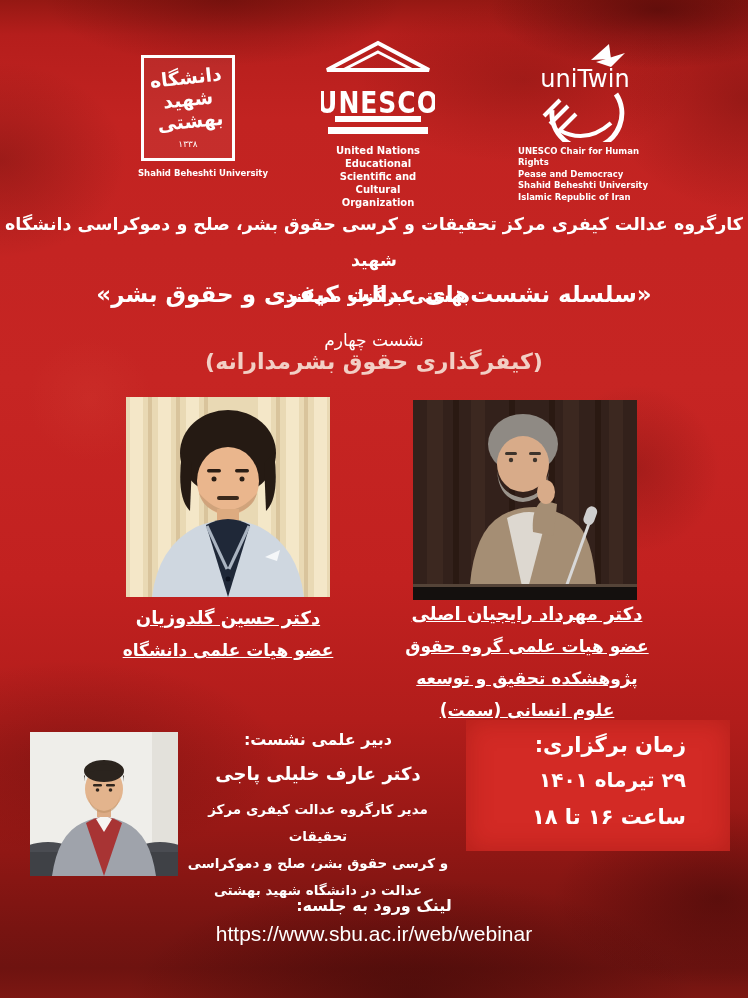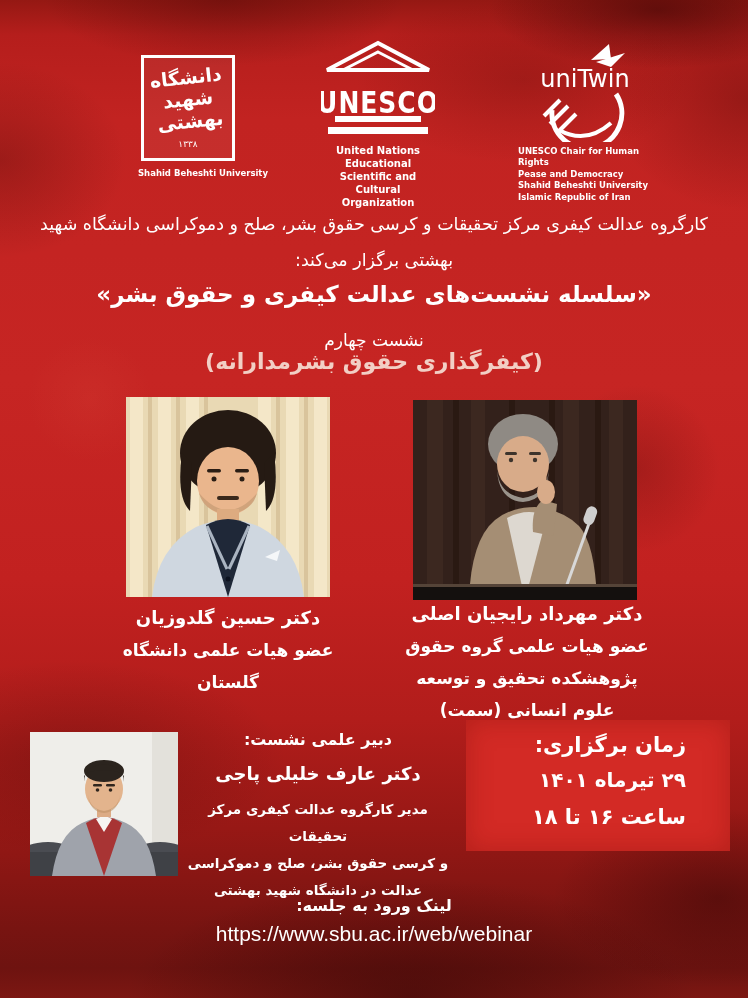--- a/index.html
+++ b/index.html
@@ -44,33 +44,33 @@
   .logo-sbu .logo-caption{font-size:8.5px;margin-top:7px;white-space:nowrap;}
 
   .logo-unesco{left:321px;top:40px;width:114px;text-align:center;}
   .logo-unesco .logo-caption{font-size:10px;line-height:1.3;margin-top:3px;}
 
   .logo-unitwin{left:510px;top:42px;width:150px;}
   .logo-unitwin svg{display:block;margin:0 auto;}
   .logo-unitwin .logo-caption{font-size:8.5px;line-height:1.35;margin-top:4px;text-align:left;padding-left:8px;}
 
   
-  .intro{left:0;top:206px;width:100%;text-align:center;font-size:17.5px;line-height:36px;font-weight:normal;}
+  .intro{left:0;top:206px;width:100%;text-align:center;font-size:17.5px;line-height:36px;font-weight:bold;}
   .series-title{left:0;top:281px;width:100%;text-align:center;font-size:23px;font-weight:bold;}
   .session-label{left:0;top:330px;width:100%;text-align:center;font-size:17px;}
   .session-topic{left:0;top:349px;width:100%;text-align:center;font-size:22px;font-weight:bold;color:#f2cfc5;}
 
   
   .photo{display:block;}
   .photo-left{left:126px;top:397px;}
   .photo-right{left:413px;top:400px;}
   .photo-moderator{left:30px;top:732px;}
 
   
-  .speaker-block{text-align:center;font-weight:bold;line-height:32px;}
+  .speaker-block{text-align:center;font-weight:bold;line-height:32px;text-decoration:underline;}
   .speaker-left{left:98px;top:602px;width:260px;}
   .speaker-right{left:397px;top:598px;width:260px;}
   .speaker-name{font-size:18px;}
   .speaker-aff{font-size:17px;}
 
   
   .moderator-block{left:182px;top:730px;width:272px;text-align:center;}
   .moderator-role{font-size:16px;font-weight:bold;margin-bottom:14px;}
   .moderator-name{font-size:18px;font-weight:bold;margin-bottom:12px;}
   .moderator-aff{font-size:13.5px;font-weight:bold;line-height:27px;}
@@ -220,21 +220,20 @@
     <line x1="152" y1="190" x2="178" y2="118" stroke="#d8d8d8" stroke-width="3"></line>
     <rect x="172" y="106" width="11" height="19" rx="5.5" transform="rotate(20 177 115)" fill="#cfcfcf"></rect>
     <ellipse cx="152" cy="191" rx="16" ry="4" fill="#121010"></ellipse>
     <rect y="184" width="224" height="16" fill="#14100e"></rect>
     <rect y="184" width="224" height="3" fill="#554438"></rect>
   </svg>
 
   <div class="abs speaker-block speaker-left" dir="rtl">
     <div class="speaker-name">دکتر حسین گلدوزیان</div>
     <div class="speaker-aff">عضو هیات علمی دانشگاه</div>
-    <div class="speaker-aff">گلستان</div>
   </div>
 
   <div class="abs speaker-block speaker-right" dir="rtl">
     <div class="speaker-name">دکتر مهرداد رایجیان اصلی</div>
     <div class="speaker-aff">عضو هیات علمی گروه حقوق</div>
     <div class="speaker-aff">پژوهشکده تحقیق و توسعه</div>
     <div class="speaker-aff">علوم انسانی (سمت)</div>
   </div>
 
   <svg class="abs photo photo-moderator" width="148" height="144" viewBox="0 0 148 144">

